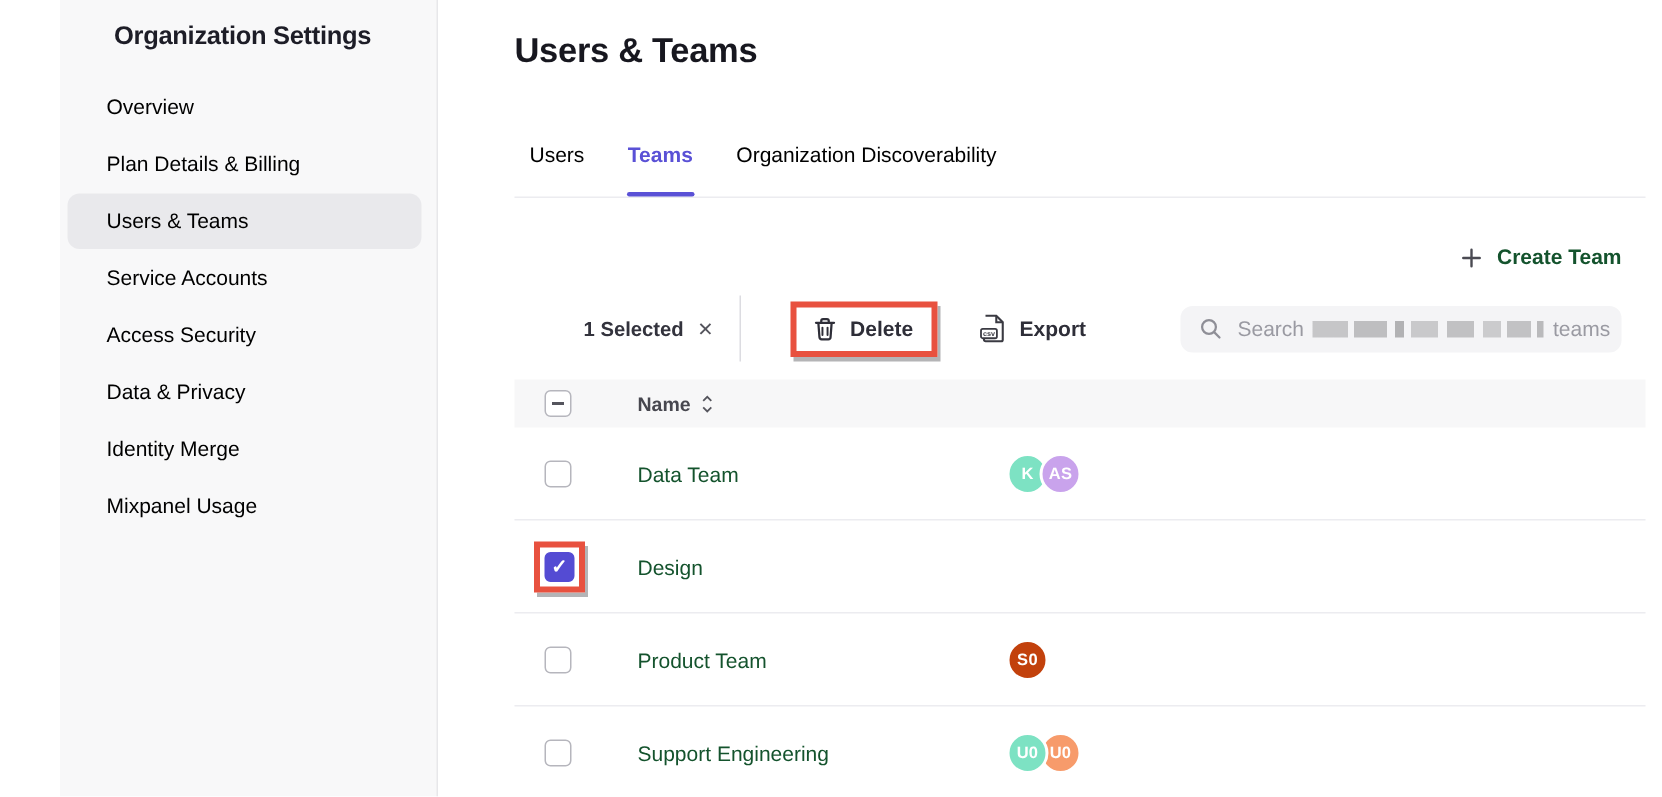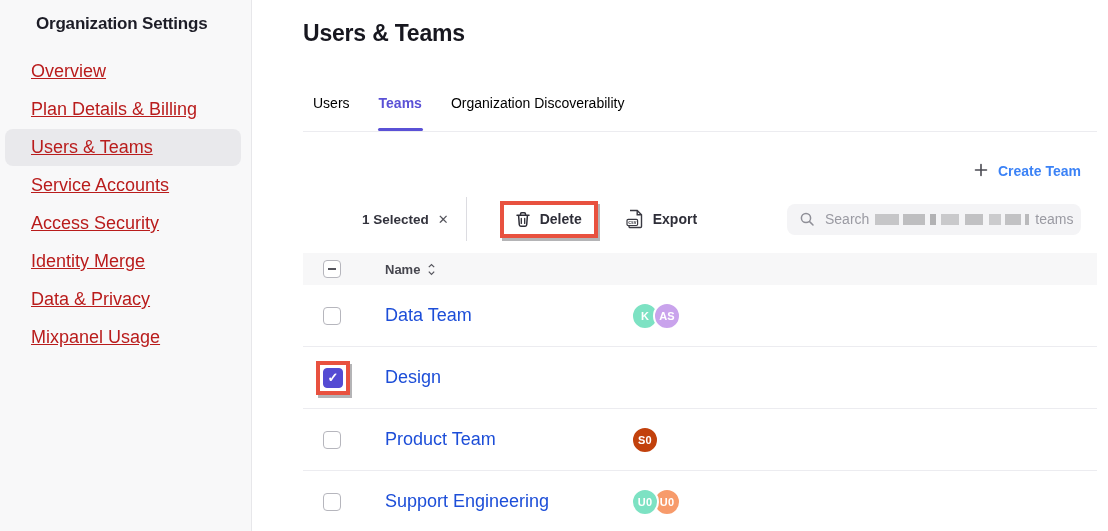--- a/index.html
+++ b/index.html
@@ -2,44 +2,44 @@
 <html><head>
 <meta charset="utf-8">
 <style>
   * { box-sizing: border-box; margin: 0; padding: 0; }
   html,body { width:1108px; height:531px; }
   body {
     font-family: "Liberation Sans", sans-serif;
     background:#fff; color:#2e2e38; overflow:hidden;
     -webkit-font-smoothing: antialiased;
   }
-  .app { display:flex; width:1108px; height:423px; background:#fff; }
+  .app { display:flex; width:1108px; height:423px; background:#fff;padding-left:40px; }
 
   
   .sidebar { width:252px; height:531px; background:#f8f8f9; border-right:1px solid #e7e7ea; flex:none; }
   .sidebar-title { padding:14px 0 0 36px; font-size:17px; font-weight:700; color:#1d1d27; letter-spacing:-0.2px; }
   .sidebar-nav { margin-top:19px; }
   .nav-item {
     height:37px; line-height:37px; margin:0 10px 1px 5px; padding-left:26px;
-    border-radius:8px; font-size:18px; color:#b91c1c; cursor:pointer; white-space:nowrap;text-decoration:underline;
+    border-radius:8px; font-size:14px; color:#000000; cursor:pointer; white-space:nowrap;
   }
   .nav-item.active { background:#e9e9ec; }
 
   
   .main { position:relative; flex:1; height:531px; background:#fff; }
   .page-title { position:absolute; left:51px; top:20px; font-size:23px; font-weight:700; color:#17171f; letter-spacing:-0.2px; }
 
   .tabbar { position:absolute; left:51px; right:11px; top:95px; display:flex; gap:29px; padding-left:10px; border-bottom:1px solid #ececf0; }
   .tab { position:relative; padding-bottom:20px; font-size:14px; color:#000000; cursor:pointer; white-space:nowrap; }
   .tab.active { color:#5a51d6; font-weight:700; }
   .tab.active::after { content:""; position:absolute; left:-1px; right:-1px; bottom:0; height:3px; background:#5a51d6; border-radius:2px; }
 
-  .create-team { position:absolute; right:27px; top:163px; display:flex; align-items:flex-start; gap:10px; font-size:14px; font-weight:700; color:#3b82f6; cursor:pointer; }
-
-  .toolbar { position:absolute; left:65px; right:27px; top:197px; height:44px; display:flex; align-items:center; padding-left:45px; }
+  .create-team { position:absolute; right:27px; top:163px; display:flex; align-items:flex-end; gap:10px; font-size:14px; font-weight:700; color:#14532d; cursor:pointer; }
+
+  .toolbar { position:absolute; left:52px; right:27px; top:197px; height:44px; display:flex; align-items:center; padding-left:45px; }
   .selected-label { font-size:13.5px; font-weight:700; color:#33333d; }
   .clear-x { margin-left:9px; font-size:13px; color:#55555d; cursor:pointer; }
   .vdivider { width:1px; height:44px; background:#dcdce1; margin-left:17px; flex:none; }
 
   .annotation { border:4px solid #e8513f; background:#fff; box-shadow:2px 3px 0 rgba(105,105,110,0.5); }
   .delete-annotation { display:inline-flex; margin-left:33px; }
   .delete-btn, .export-btn { display:inline-flex; align-items:center; gap:9px; background:none; border:none; font-family:inherit; font-size:14px; font-weight:700; color:#2e2e38; cursor:pointer; }
   .delete-btn { padding:6px 12px 6px 11px; }
   .export-btn { margin-left:28px; }
 
@@ -67,21 +67,21 @@
 
   .checkbox {
     width:18px; height:18px; border:1.5px solid #b6b6bd; border-radius:4px; background:#fff;
     display:inline-flex; align-items:center; justify-content:center; flex:none; cursor:pointer;
   }
   .checkbox.indeterminate::after { content:""; width:8px; height:2px; background:#55555d; }
   .checkbox.checked { width:20px; height:20px; background:#544bd3; border-color:#544bd3; }
   .checkbox.checked::after { content:"\2713"; color:#fff; font-size:13px; font-weight:700; line-height:1; }
   .cb-annotation { display:inline-flex; padding:3px; margin:-7px -9px -7px -7px; flex:none; }
 
-  .team-link { margin-left:44px; width:246px; font-size:18px; color:#1d4ed8; text-decoration:none; flex:none; }
+  .team-link { margin-left:44px; width:246px; font-size:14px; color:#14532d; text-decoration:none; flex:none; }
   .avatars { display:flex; align-items:center; }
   .avatar {
     width:28px; height:28px; border-radius:50%; border:2px solid #fff;
     display:inline-flex; align-items:center; justify-content:center; position:relative;
     color:#fff; font-size:11px; font-weight:700; letter-spacing:0.2px; flex:none;
   }
   .avatar + .avatar { margin-left:-6px; }
 
   .icon { display:inline-flex; align-items:center; }
 </style>
@@ -91,22 +91,22 @@
 <div class="app">
 
   <aside class="sidebar">
     <div class="sidebar-title">Organization Settings</div>
     <nav class="sidebar-nav">
         <div class="nav-item">Overview</div>
         <div class="nav-item">Plan Details &amp; Billing</div>
         <div class="nav-item active">Users &amp; Teams</div>
         <div class="nav-item">Service Accounts</div>
         <div class="nav-item">Access Security</div>
+        <div class="nav-item">Data &amp; Privacy</div>
         <div class="nav-item">Identity Merge</div>
-        <div class="nav-item">Data &amp; Privacy</div>
         <div class="nav-item">Mixpanel Usage</div>
       </nav>
   </aside>
 
   <main class="main">
     <h1 class="page-title">Users &amp; Teams</h1>
 
     <div class="tabbar">
         <div class="tab">Users</div>
         <div class="tab active">Teams</div>

